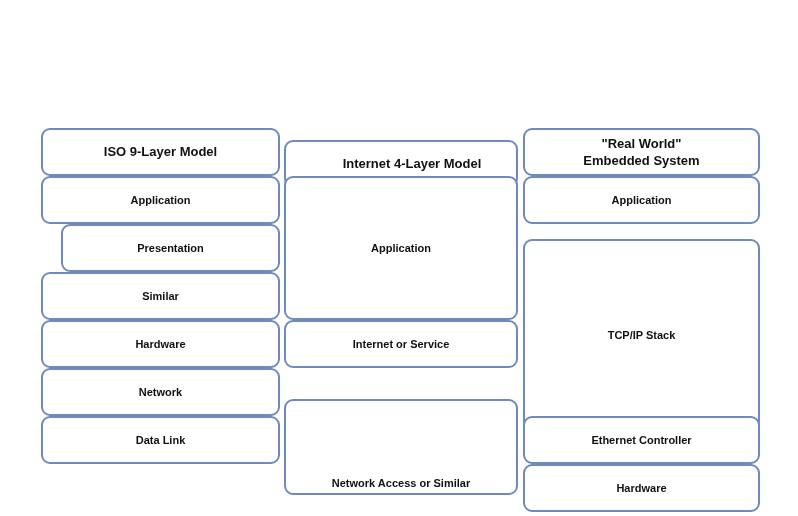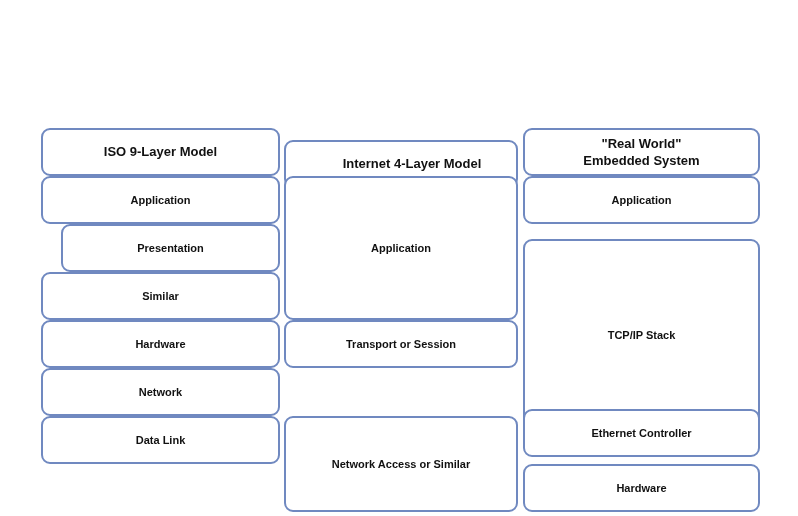--- a/index.html
+++ b/index.html
@@ -92,39 +92,39 @@
   </div>
 
   <div class="column col-internet">
     <div class="box header" style="top: 12px; height: 48px; border-color: rgb(112, 137, 192); padding-left: 28px;">
       <span class="box-label">Internet 4-Layer Model</span>
     </div>
     <div class="box" style="top: 48px; height: 144px; border-color: rgb(112, 137, 192);">
       <span class="box-label">Application</span>
     </div>
     <div class="box" style="top: 192px; height: 48px; border-color: rgb(112, 137, 192);">
-      <span class="box-label">Transport or Session</span>
+      <span class="box-label">Internet or Service</span>
     </div>
-    <div class="box" style="top: 288px; height: 96px; border-color: rgb(112, 137, 192);">
+    <div class="box" style="top: 271px; height: 96px; border-color: rgb(112, 137, 192); align-items: flex-end;">
       <span class="box-label">Network Access or Similar</span>
     </div>
   </div>
 
   <div class="column col-real">
     <div class="box header" style="top: 0px; height: 48px; border-color: rgb(112, 137, 192);">
       <span class="box-label">"Real World"
 Embedded System</span>
     </div>
     <div class="box" style="top: 48px; height: 48px; border-color: rgb(112, 137, 192);">
       <span class="box-label">Application</span>
     </div>
     <div class="box" style="top: 111px; height: 192px; border-color: rgb(112, 137, 192);">
       <span class="box-label">TCP/IP Stack</span>
     </div>
-    <div class="box" style="top: 281px; height: 48px; border-color: rgb(112, 137, 192);">
+    <div class="box" style="top: 288px; height: 48px; border-color: rgb(112, 137, 192);">
       <span class="box-label">Ethernet Controller</span>
     </div>
     <div class="box" style="top: 336px; height: 48px; border-color: rgb(112, 137, 192);">
       <span class="box-label">Hardware</span>
     </div>
   </div>
 
 </div>
 
 </body></html>

